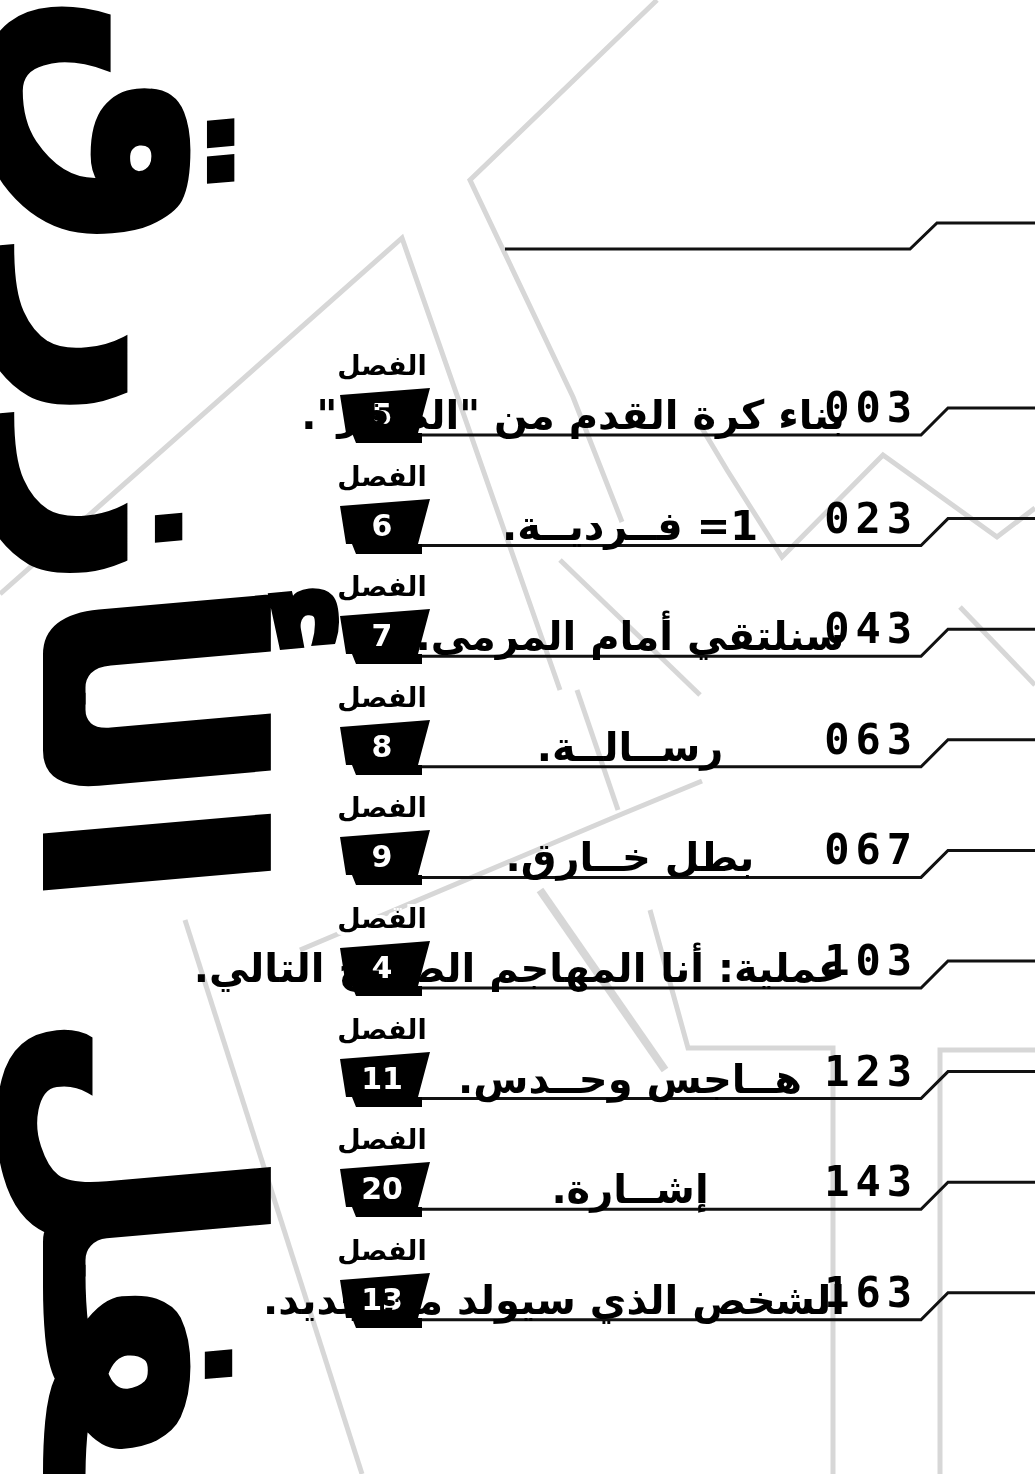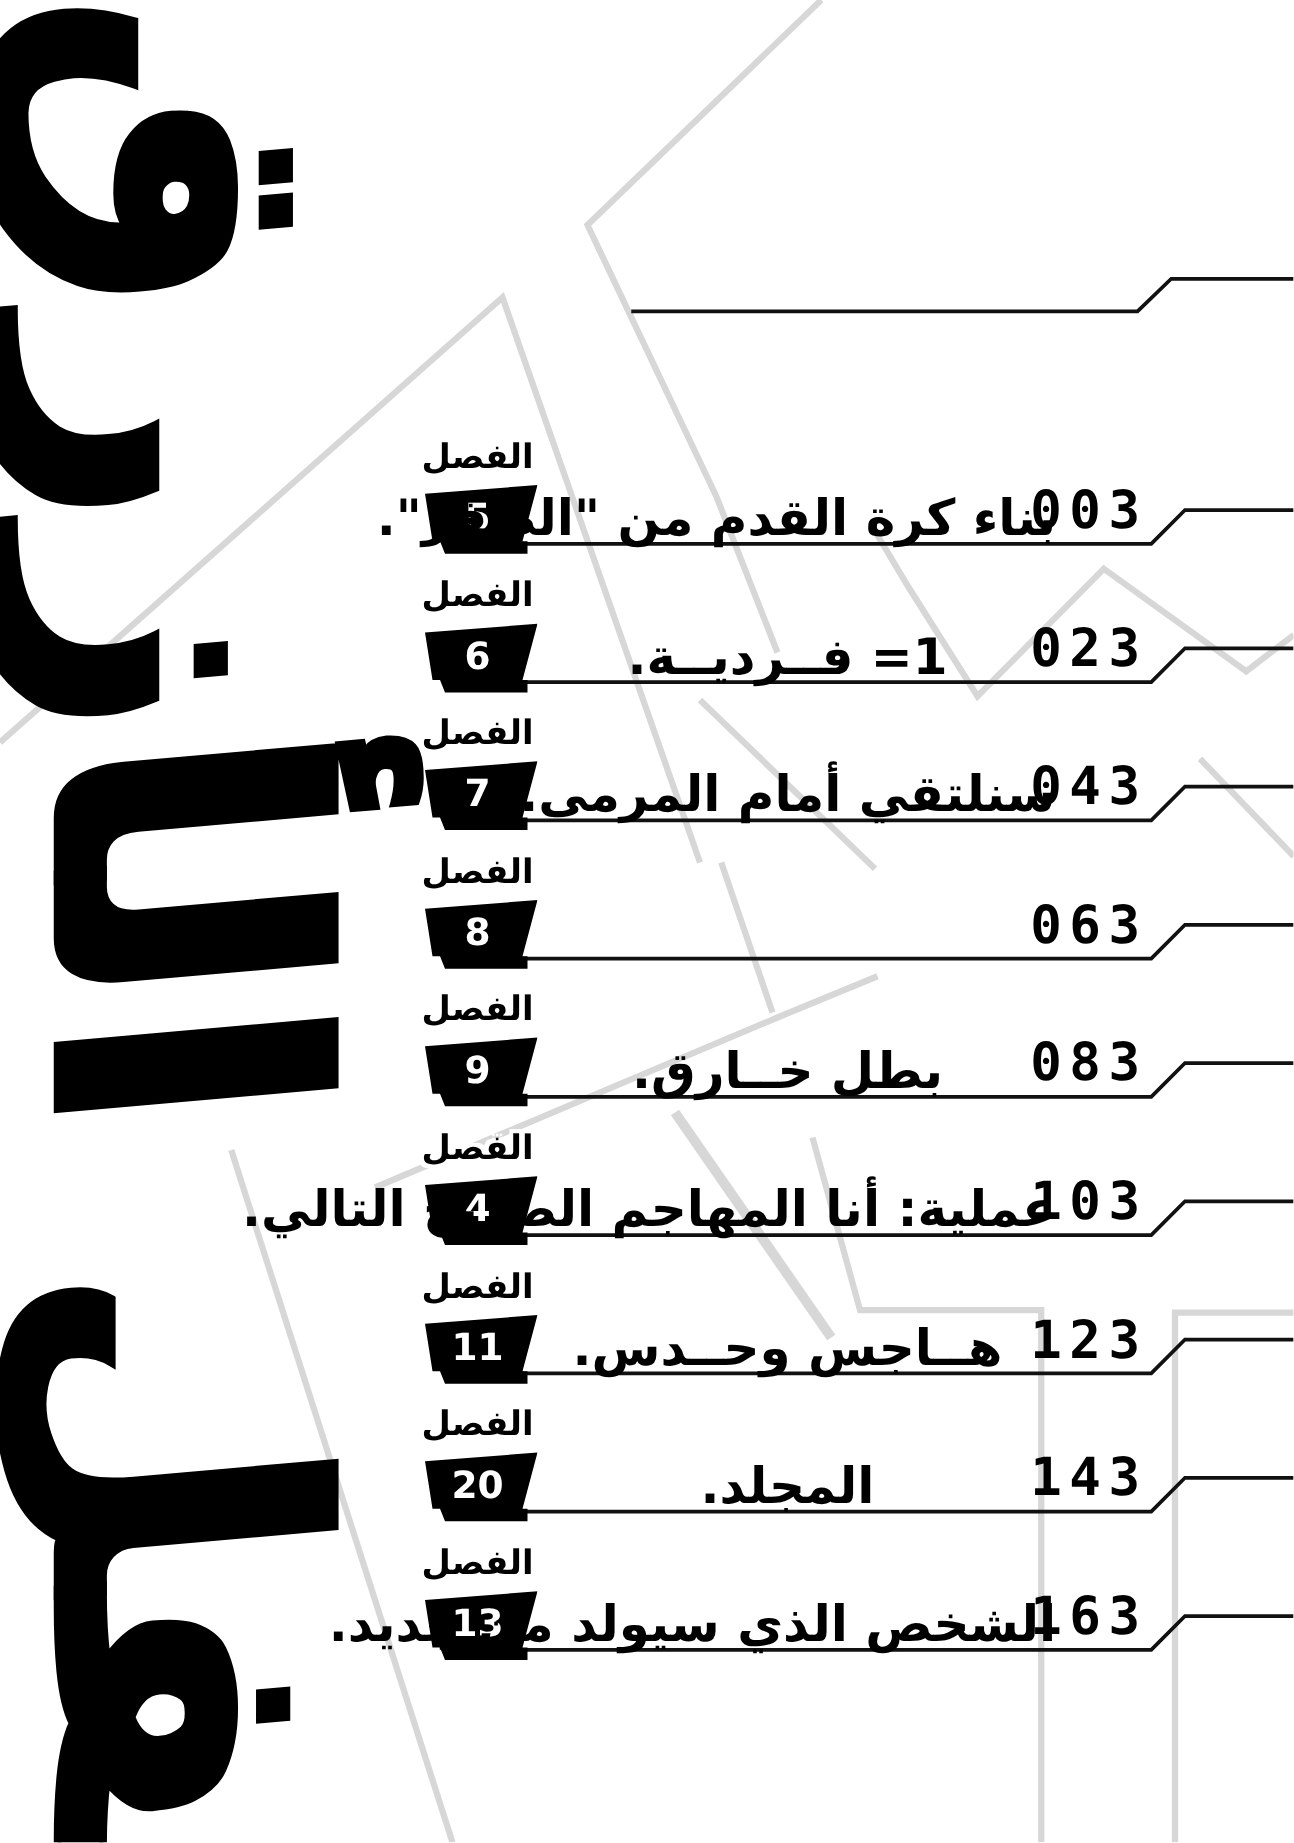--- a/index.html
+++ b/index.html
@@ -110,31 +110,32 @@
     <div class="row-title">سنلتقي أمام المرمى.</div>
     <div class="row-page">043</div>
   </div>
 
   <div class="row" style="top: 688.8px;">
     <svg class="badge-shape" viewBox="0 0 92 58">
       <polygon fill="#000" points="2,8 92,1 80,46 84,46 84,56 18,56 14,46 8,46"></polygon>
     </svg>
     <div class="badge-label">الفصل</div>
     <div class="badge-number">8</div>
+    <div class="row-title">رســالــة.</div>
     <div class="row-page">063</div>
   </div>
 
   <div class="row" style="top: 799.4px;">
     <svg class="badge-shape" viewBox="0 0 92 58">
       <polygon fill="#000" points="2,8 92,1 80,46 84,46 84,56 18,56 14,46 8,46"></polygon>
     </svg>
     <div class="badge-label">الفصل</div>
     <div class="badge-number">9</div>
     <div class="row-title">بطل خــارق.</div>
-    <div class="row-page">083</div>
+    <div class="row-page">067</div>
   </div>
 
   <div class="row" style="top: 910px;">
     <svg class="badge-shape" viewBox="0 0 92 58">
       <polygon fill="#000" points="2,8 92,1 80,46 84,46 84,56 18,56 14,46 8,46"></polygon>
     </svg>
     <div class="badge-label">الفصل</div>
     <div class="badge-number">4</div>
     <div class="row-title">عملية: أنا المهاجم الصريح التالي.</div>
     <div class="row-page">103</div>
@@ -149,21 +150,21 @@
     <div class="row-title">هــاجس وحــدس.</div>
     <div class="row-page">123</div>
   </div>
 
   <div class="row" style="top: 1131.2px;">
     <svg class="badge-shape" viewBox="0 0 92 58">
       <polygon fill="#000" points="2,8 92,1 80,46 84,46 84,56 18,56 14,46 8,46"></polygon>
     </svg>
     <div class="badge-label">الفصل</div>
     <div class="badge-number">20</div>
-    <div class="row-title">المجلد.</div>
+    <div class="row-title">إشــارة.</div>
     <div class="row-page">143</div>
   </div>
 
   <div class="row" style="top: 1241.8px;">
     <svg class="badge-shape" viewBox="0 0 92 58">
       <polygon fill="#000" points="2,8 92,1 80,46 84,46 84,56 18,56 14,46 8,46"></polygon>
     </svg>
     <div class="badge-label">الفصل</div>
     <div class="badge-number">13</div>
     <div class="row-title">الشخص الذي سيولد من جديد.</div>

